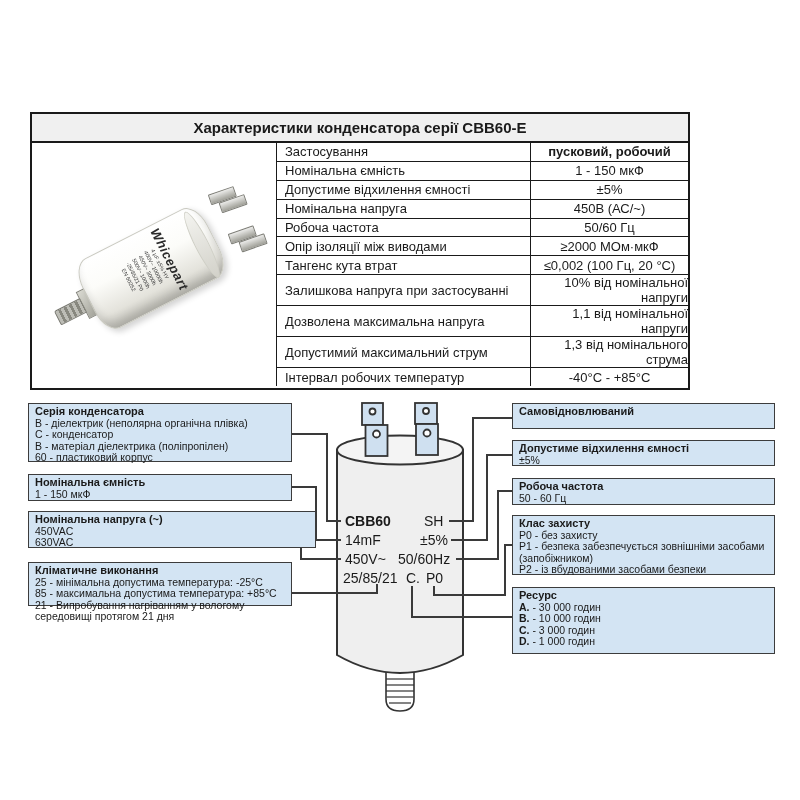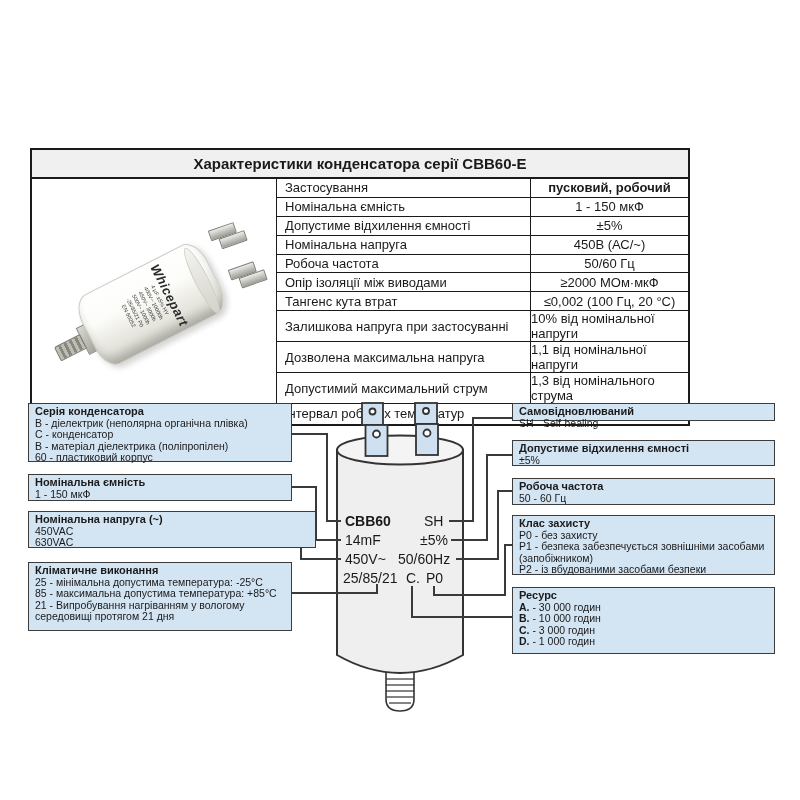--- a/index.html
+++ b/index.html
@@ -1,28 +1,28 @@
 <!DOCTYPE html>
 <html><head>
 <meta charset="utf-8">
 <style>
   * { margin:0; padding:0; box-sizing:border-box; }
   html,body { width:800px; height:800px; background:#ffffff; font-family:"Liberation Sans", sans-serif; color:#1a1a1a; }
   #page { position:relative; width:800px; height:800px; overflow:hidden; background:#fff; }
 
   
-  .spec-table { position:absolute; left:30px; top:112px; width:660px; height:278px; border:2px solid #1a1a1a; background:#fff;margin-top:36px; }
+  .spec-table { position:absolute; left:30px; top:112px; width:660px; height:278px; border:2px solid #1a1a1a; background:#fff; }
   .title-row { height:29px; background:#f0f0f0; border-bottom:2px solid #1a1a1a; display:flex; align-items:center; justify-content:center; font-weight:bold; font-size:15px; }
   .table-body { display:flex; height:243px; }
   .photo-cell { width:245px; border-right:1px solid #1a1a1a; position:relative; overflow:hidden; }
   .rows { flex:1; display:flex; flex-direction:column; }
   .row { flex:1; display:flex; border-bottom:1px solid #1a1a1a; }
   .row:last-child { border-bottom:none; }
   .cell-label { width:254px; border-right:1px solid #1a1a1a; padding:0 8px; display:flex; align-items:center; font-size:13px; }
-  .cell-value { flex:1; display:flex; align-items:center; justify-content:center; font-size:13px; text-align:left; }
+  .cell-value { flex:1; display:flex; align-items:center; justify-content:center; font-size:13px; text-align:right; }
   .bold { font-weight:bold; }
 
   
   .photo-wrap { position:absolute; left:5px; top:25px; width:235px; height:200px; }
   .cap-rot { position:absolute; left:30px; top:60px; width:170px; height:80px; transform:rotate(-27deg); }
   .cap-body { position:absolute; left:14px; top:1px; width:140px; height:78px; border-radius:16px/26px; border:1px solid #c9c9c0;
               background:linear-gradient(180deg,#ffffff 0%,#fcfcf9 38%,#e4e3dc 78%,#c7c6be 100%);
               box-shadow:inset 0 -7px 9px rgba(0,0,0,.14), 2px 4px 6px rgba(0,0,0,.18); }
   .cap-end { position:absolute; right:6px; top:3px; width:14px; height:74px; border-radius:50%;
              background:linear-gradient(180deg,#f4f4f0,#d2d1c9); border:1px solid #cfcfc6; }
@@ -183,30 +183,29 @@
   </div>
   <div class="callout" style="left:28px; top:474px; width:264px; height:27px;">
     <div class="co-title">Номінальна ємність</div>
     <div>1 - 150 мкФ</div>
   </div>
   <div class="callout" style="left:28px; top:511px; width:288px; height:37px;">
     <div class="co-title">Номінальна напруга (~)</div>
     <div>450VAC</div>
     <div>630VAC</div>
   </div>
-  <div class="callout" style="left:28px; top:562px; width:264px; height:69px;">
+  <div class="callout" style="left:28px; top:562px; width:264px; height:44px;">
     <div class="co-title">Кліматичне виконання</div>
     <div>25 - мінімальна допустима температура: -25°C</div>
     <div>85 - максимальна допустима температура: +85°C</div>
     <div>21 - Випробування нагріванням у вологому середовищі протягом 21 дня</div>
   </div>
 
-  <div class="callout" style="left:512px; top:403px; width:263px; height:18px;">
+  <div class="callout" style="left:512px; top:403px; width:263px; height:26px;">
     <div class="co-title">Самовідновлюваний</div>
-    <div>SH - Self-healing</div>
   </div>
   <div class="callout" style="left:512px; top:440px; width:263px; height:26px;">
     <div class="co-title">Допустиме відхилення ємності</div>
     <div>±5%</div>
   </div>
   <div class="callout" style="left:512px; top:478px; width:263px; height:27px;">
     <div class="co-title">Робоча частота</div>
     <div>50 - 60 Гц</div>
   </div>
   <div class="callout" style="left:512px; top:515px; width:263px; height:60px;">

